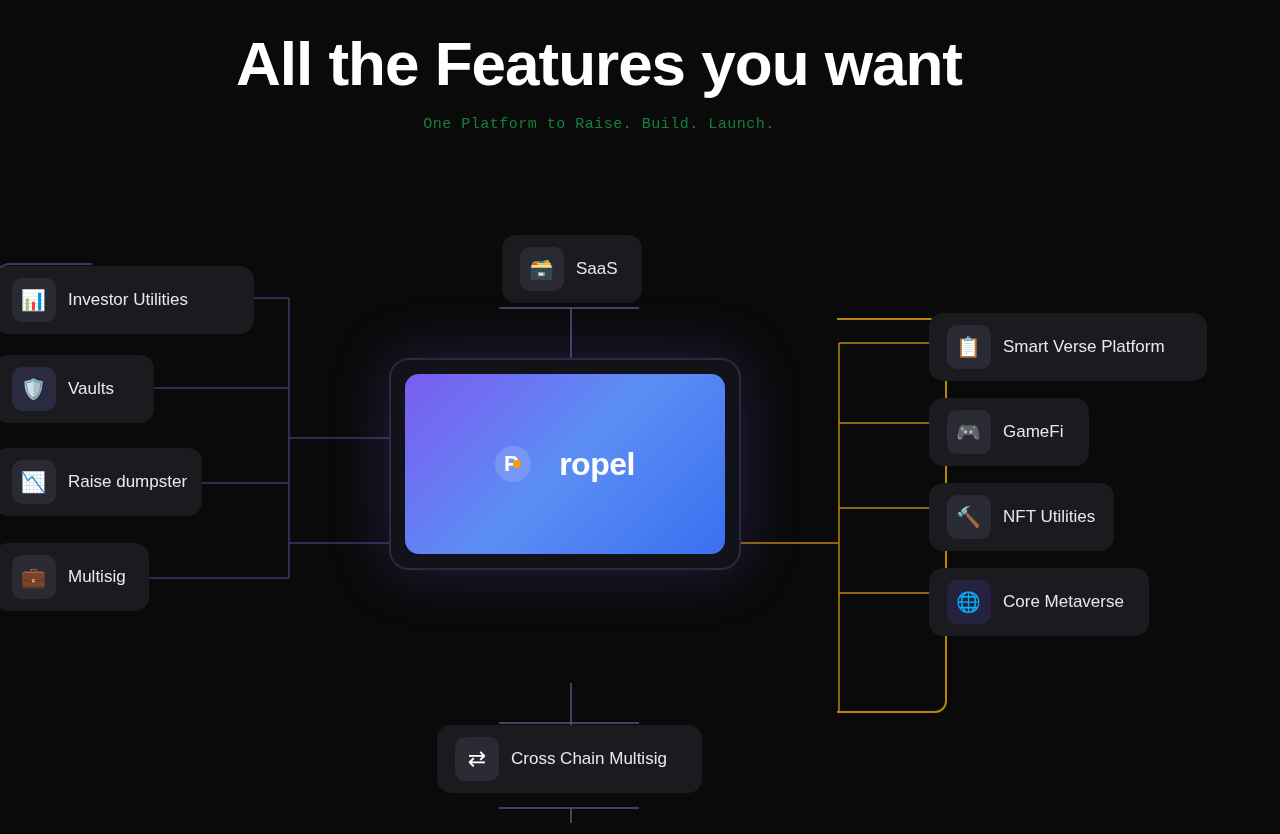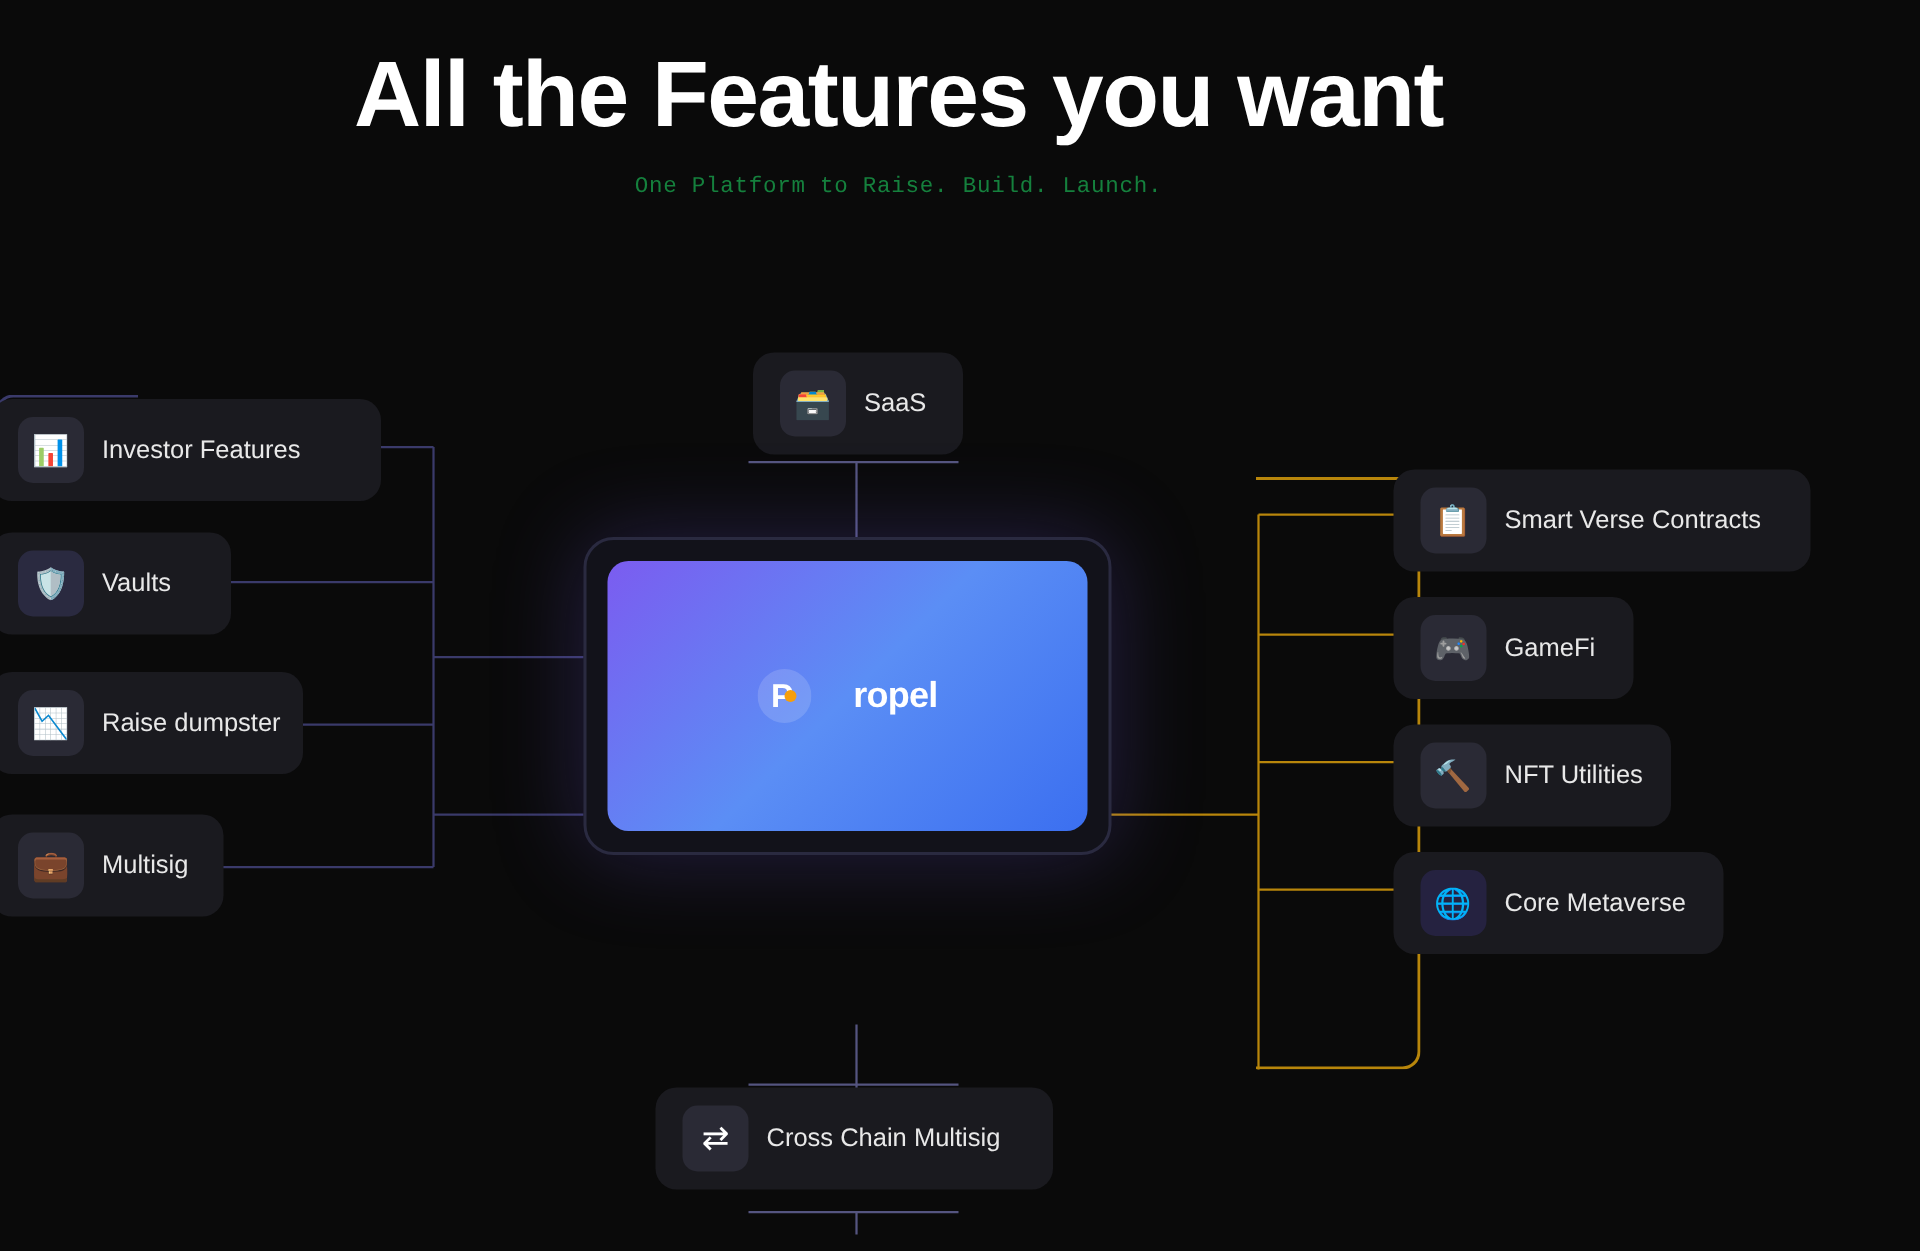--- a/index.html
+++ b/index.html
@@ -122,21 +122,21 @@
       align-items: center;
       gap: 8px;
     }
 
     .propel-logo-icon {
       width: 36px;
       height: 36px;
     }
 
     .propel-logo-text {
-      font-size: 24px;
+      font-size: 32px;
       font-weight: 700;
       color: #fff;
       letter-spacing: -0.5px;
       margin-left: 20px;
     }
 
     
     .left-bracket {
       position: absolute;
       border: 2px solid #3a3a6a;
@@ -203,21 +203,21 @@
 
       <line x1="880" y1="365" x2="985" y2="365" stroke="#b8860b" stroke-width="1.5"></line>
 
       <line x1="880" y1="450" x2="985" y2="450" stroke="#b8860b" stroke-width="1.5"></line>
     </svg>
 
     <div class="left-bracket" style="left:38px; top:120px; width:95px; height:330px;"></div>
 
     <div class="feature-card" style="left:35px; top:123px; width:260px;">
       <div class="feature-icon">📊</div>
-      <span class="feature-label">Investor Features</span>
+      <span class="feature-label">Investor Utilities</span>
     </div>
 
     <div class="feature-card" style="left:35px; top:212px; width:160px;">
       <div class="feature-icon" style="background:#2a2a40;">🛡️</div>
       <span class="feature-label">Vaults</span>
     </div>
 
     <div class="feature-card" style="left:35px; top:305px; width:208px;">
       <div class="feature-icon">📉</div>
       <span class="feature-label">Raise dumpster</span>
@@ -244,21 +244,21 @@
           </svg>
           <span class="propel-logo-text">ropel</span>
         </div>
       </div>
     </div>
 
     <div class="right-bracket" style="left:878px; top:175px; width:110px; height:395px;"></div>
 
     <div class="feature-card" style="left:970px; top:170px; width:278px;">
       <div class="feature-icon">📋</div>
-      <span class="feature-label">Smart Verse Contracts</span>
+      <span class="feature-label">Smart Verse Platform</span>
     </div>
 
     <div class="feature-card" style="left:970px; top:255px; width:160px;">
       <div class="feature-icon">🎮</div>
       <span class="feature-label">GameFi</span>
     </div>
 
     <div class="feature-card" style="left:970px; top:340px; width:185px;">
       <div class="feature-icon">🔨</div>
       <span class="feature-label">NFT Utilities</span>

